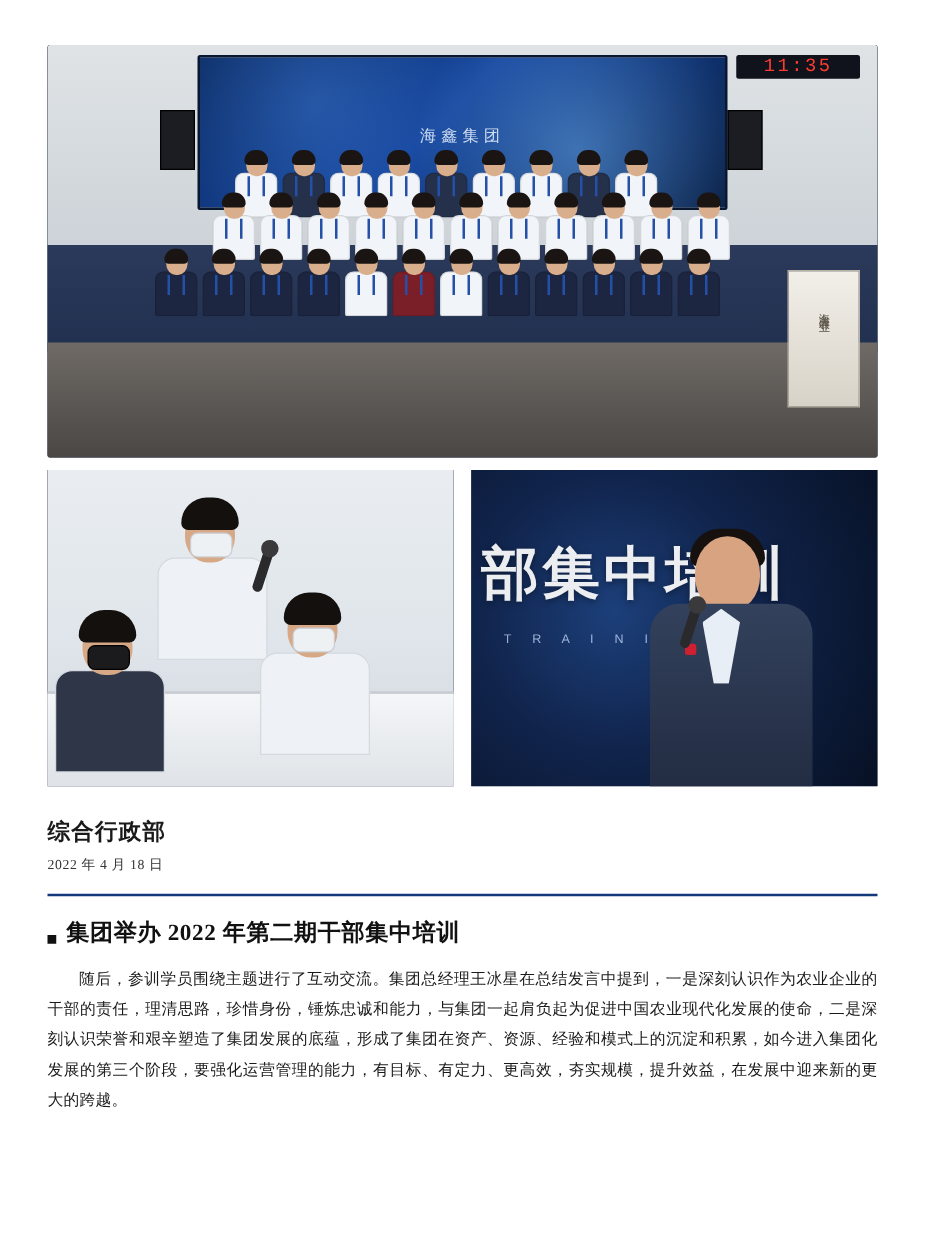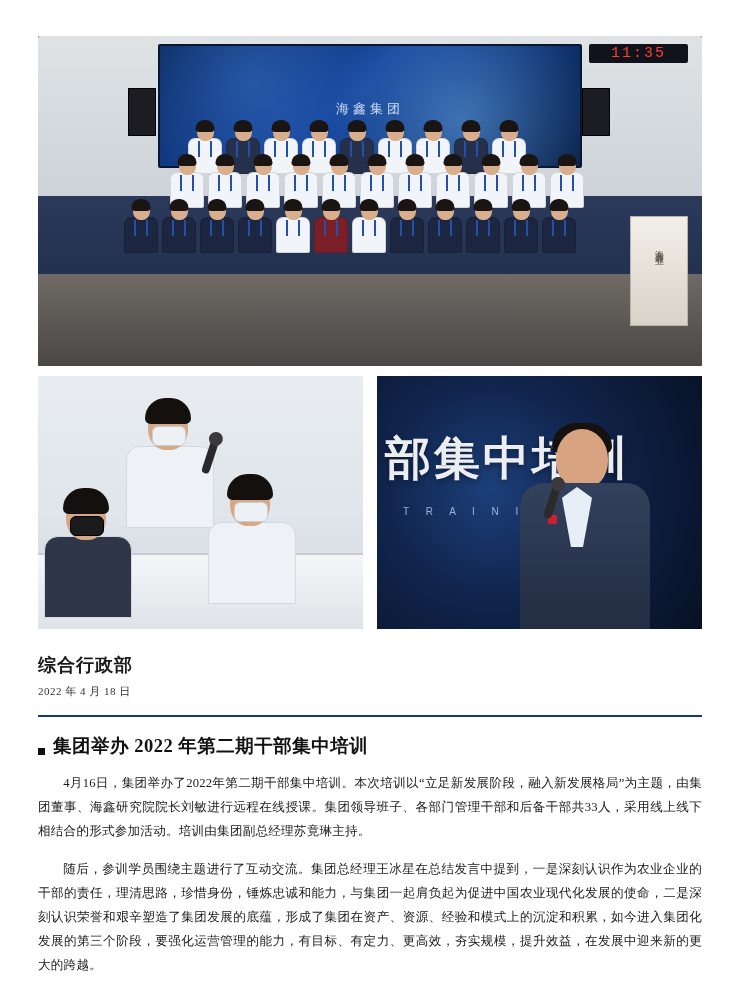--- a/index.html
+++ b/index.html
@@ -712,16 +712,15 @@
       <div class="issue-date">2022 年 4 月 18 日</div>
     </div>
   </div>
   <div class="rule"></div>
 
   <div class="headline">
     <span class="bullet"></span>
     <span>集团举办 2022 年第二期干部集中培训</span>
   </div>
 
-  <p class="body">4月16日，集团举办了2022年第二期干部集中培训。本次培训以“立足新发展阶段，融入新发展格局”为主题，由集团董事、海鑫研究院院长刘敏进行远程在线授课。集团领导班子、各部门管理干部和后备干部共33人，采用线上线下相结合的形式参加活动。培训由集团副总经理苏竟琳主持。</p>
   <p class="body">随后，参训学员围绕主题进行了互动交流。集团总经理王冰星在总结发言中提到，一是深刻认识作为农业企业的干部的责任，理清思路，珍惜身份，锤炼忠诚和能力，与集团一起肩负起为促进中国农业现代化发展的使命，二是深刻认识荣誉和艰辛塑造了集团发展的底蕴，形成了集团在资产、资源、经验和模式上的沉淀和积累，如今进入集团化发展的第三个阶段，要强化运营管理的能力，有目标、有定力、更高效，夯实规模，提升效益，在发展中迎来新的更大的跨越。</p>
 
 </div>
 
 </body></html>

